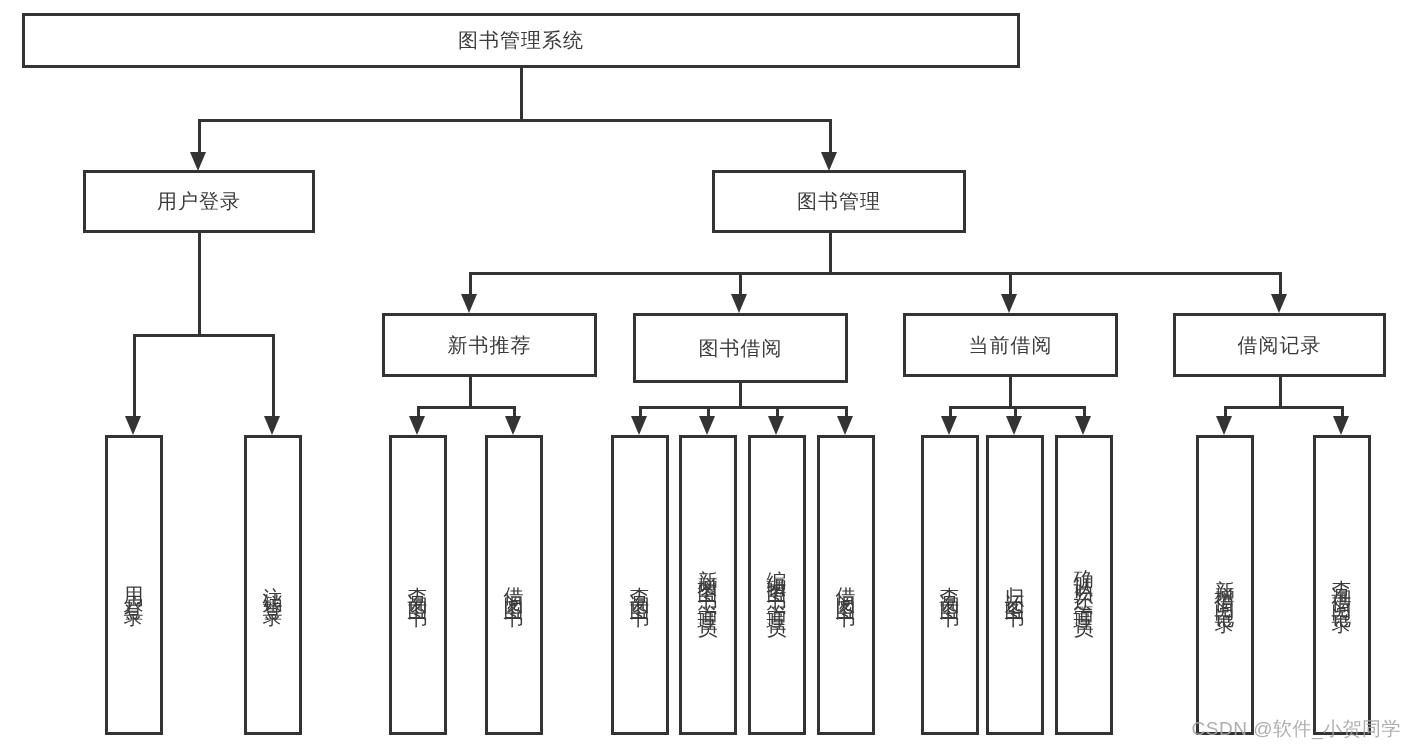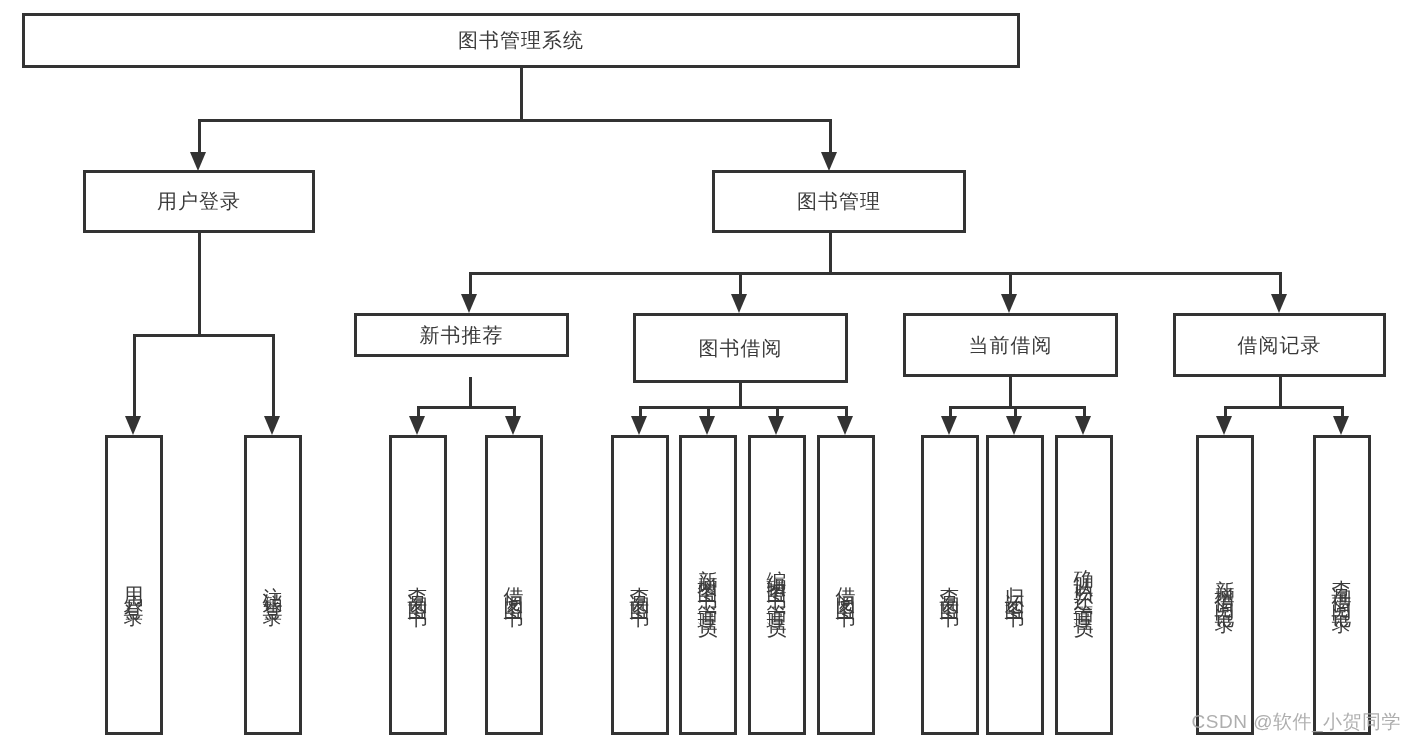--- a/index.html
+++ b/index.html
@@ -36,21 +36,21 @@
   .vl { position: absolute; width: 3px; background: #333333; z-index: 1; }
   .arr {
     position: absolute; width: 0; height: 0; z-index: 1;
     border-left: 8px solid transparent;
     border-right: 8px solid transparent;
     border-top: 19px solid #333333;
   }
   .watermark {
     position: absolute;
     right: 4px;
-    bottom: 12px;
+    bottom: 5px;
     font-size: 19px;
     color: #a6a6a6;
     opacity: 0.9;
     z-index: 10;
     letter-spacing: 0.5px;
     white-space: nowrap;
   }
 </style>
 </head>
 <body>
@@ -80,21 +80,21 @@
   <div class="hl" style="left:469px; top:272px; width:813px;"></div>
   <div class="vl" style="left:469px; top:272px; height:23px;"></div>
   <div class="arr" style="left:461px; top:294px;"></div>
   <div class="vl" style="left:739px; top:272px; height:23px;"></div>
   <div class="arr" style="left:731px; top:294px;"></div>
   <div class="vl" style="left:1009px; top:272px; height:23px;"></div>
   <div class="arr" style="left:1001px; top:294px;"></div>
   <div class="vl" style="left:1279px; top:272px; height:23px;"></div>
   <div class="arr" style="left:1271px; top:294px;"></div>
 
-  <div class="box" style="left:354px; top:313px; width:215px; height:44px;">新书推荐</div>
+  <div class="box" style="left:382px; top:313px; width:215px; height:64px;">新书推荐</div>
   <div class="box" style="left:633px; top:313px; width:215px; height:70px;">图书借阅</div>
   <div class="box" style="left:1173px; top:313px; width:213px; height:64px;">借阅记录</div>
   <div class="box" style="left:903px; top:313px; width:215px; height:64px;">当前借阅</div>
 
   <div class="vl" style="left:469px; top:377px; height:30px;"></div>
   <div class="hl" style="left:417px; top:406px; width:99px;"></div>
   <div class="vl" style="left:417px; top:406px; height:11px;"></div>
   <div class="arr" style="left:409px; top:416px;"></div>
   <div class="vl" style="left:513px; top:406px; height:11px;"></div>
   <div class="arr" style="left:505px; top:416px;"></div>

